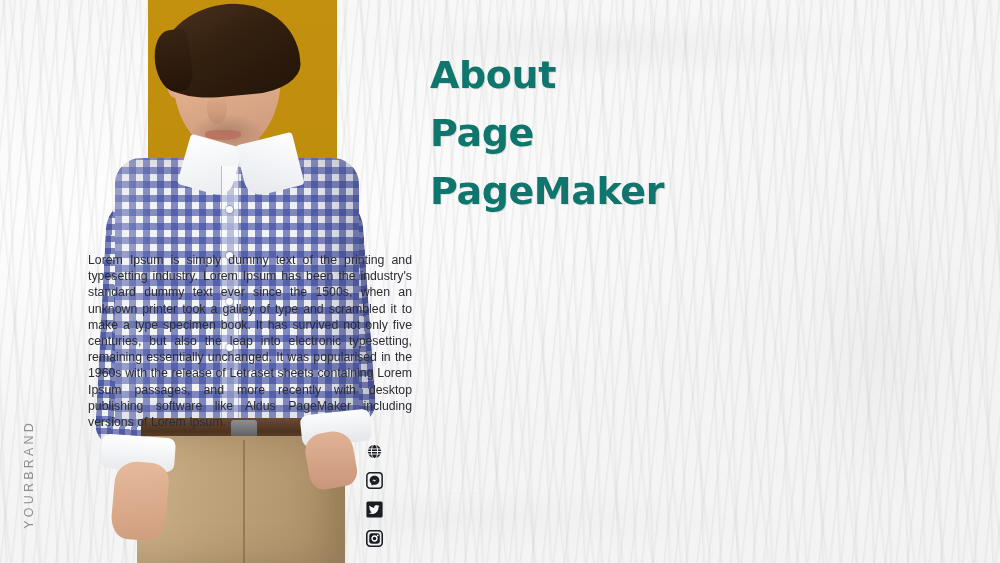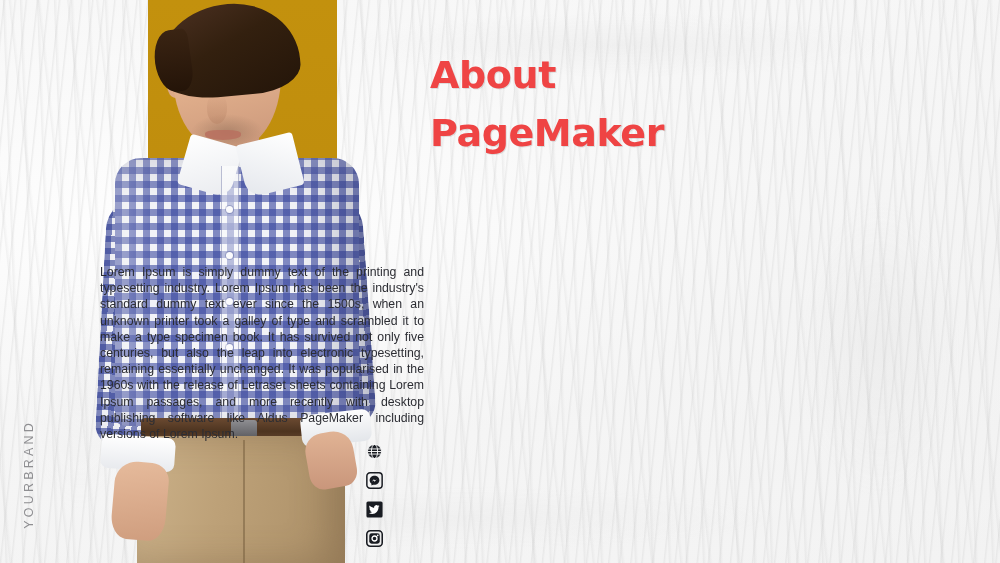--- a/index.html
+++ b/index.html
@@ -262,36 +262,36 @@
 
   
   .content {
     position: absolute;
     left: 430px;
     top: 46px;
     width: 412px;
   }
   .headline {
     margin: 0;
-    color: #ef4444;
+    color: #0f766e;
     font-weight: 700;
     font-size: 38px;
     line-height: 58px;
     letter-spacing: -0.4px;
     font-family: "DejaVu Sans", "Liberation Sans", sans-serif;
     text-shadow: 1px 1px 0 rgba(0,0,0,.10);
   }
   .headline span { display: block; }
 
   .body-copy {
     position: absolute;
     left: 88px;
     top: 252px;
     width: 324px;
-    margin: 12px;
+    margin: 0;
     color: #2c2d33;
     font-size: 12.3px;
     line-height: 16.2px;
     text-align: justify;
     font-family: "Liberation Sans", sans-serif;
   }
 </style>
 </head>
 <body>
 
@@ -376,19 +376,20 @@
         <circle cx="12" cy="12" r="3.5" fill="none" stroke="#ffffff" stroke-width="1.9"></circle>
         <circle cx="16.6" cy="7.6" r="1.15" fill="#ffffff"></circle>
       </svg>
     </a>
 
   </div>
 
   <div class="content">
     <h1 class="headline">
       <span>About</span>
+      <span>Page</span>
       <span>PageMaker</span>
     </h1>
   </div>
 
   <p class="body-copy">Lorem Ipsum is simply dummy text of the printing and typesetting industry. Lorem Ipsum has been the industry's standard dummy text ever since the 1500s, when an unknown printer took a galley of type and scrambled it to make a type specimen book. It has survived not only five centuries, but also the leap into electronic typesetting, remaining essentially unchanged. It was popularised in the 1960s with the release of Letraset sheets containing Lorem Ipsum passages, and more recently with desktop publishing software like Aldus PageMaker including versions of Lorem Ipsum.</p>
 
 </div>
 
 </body></html>

